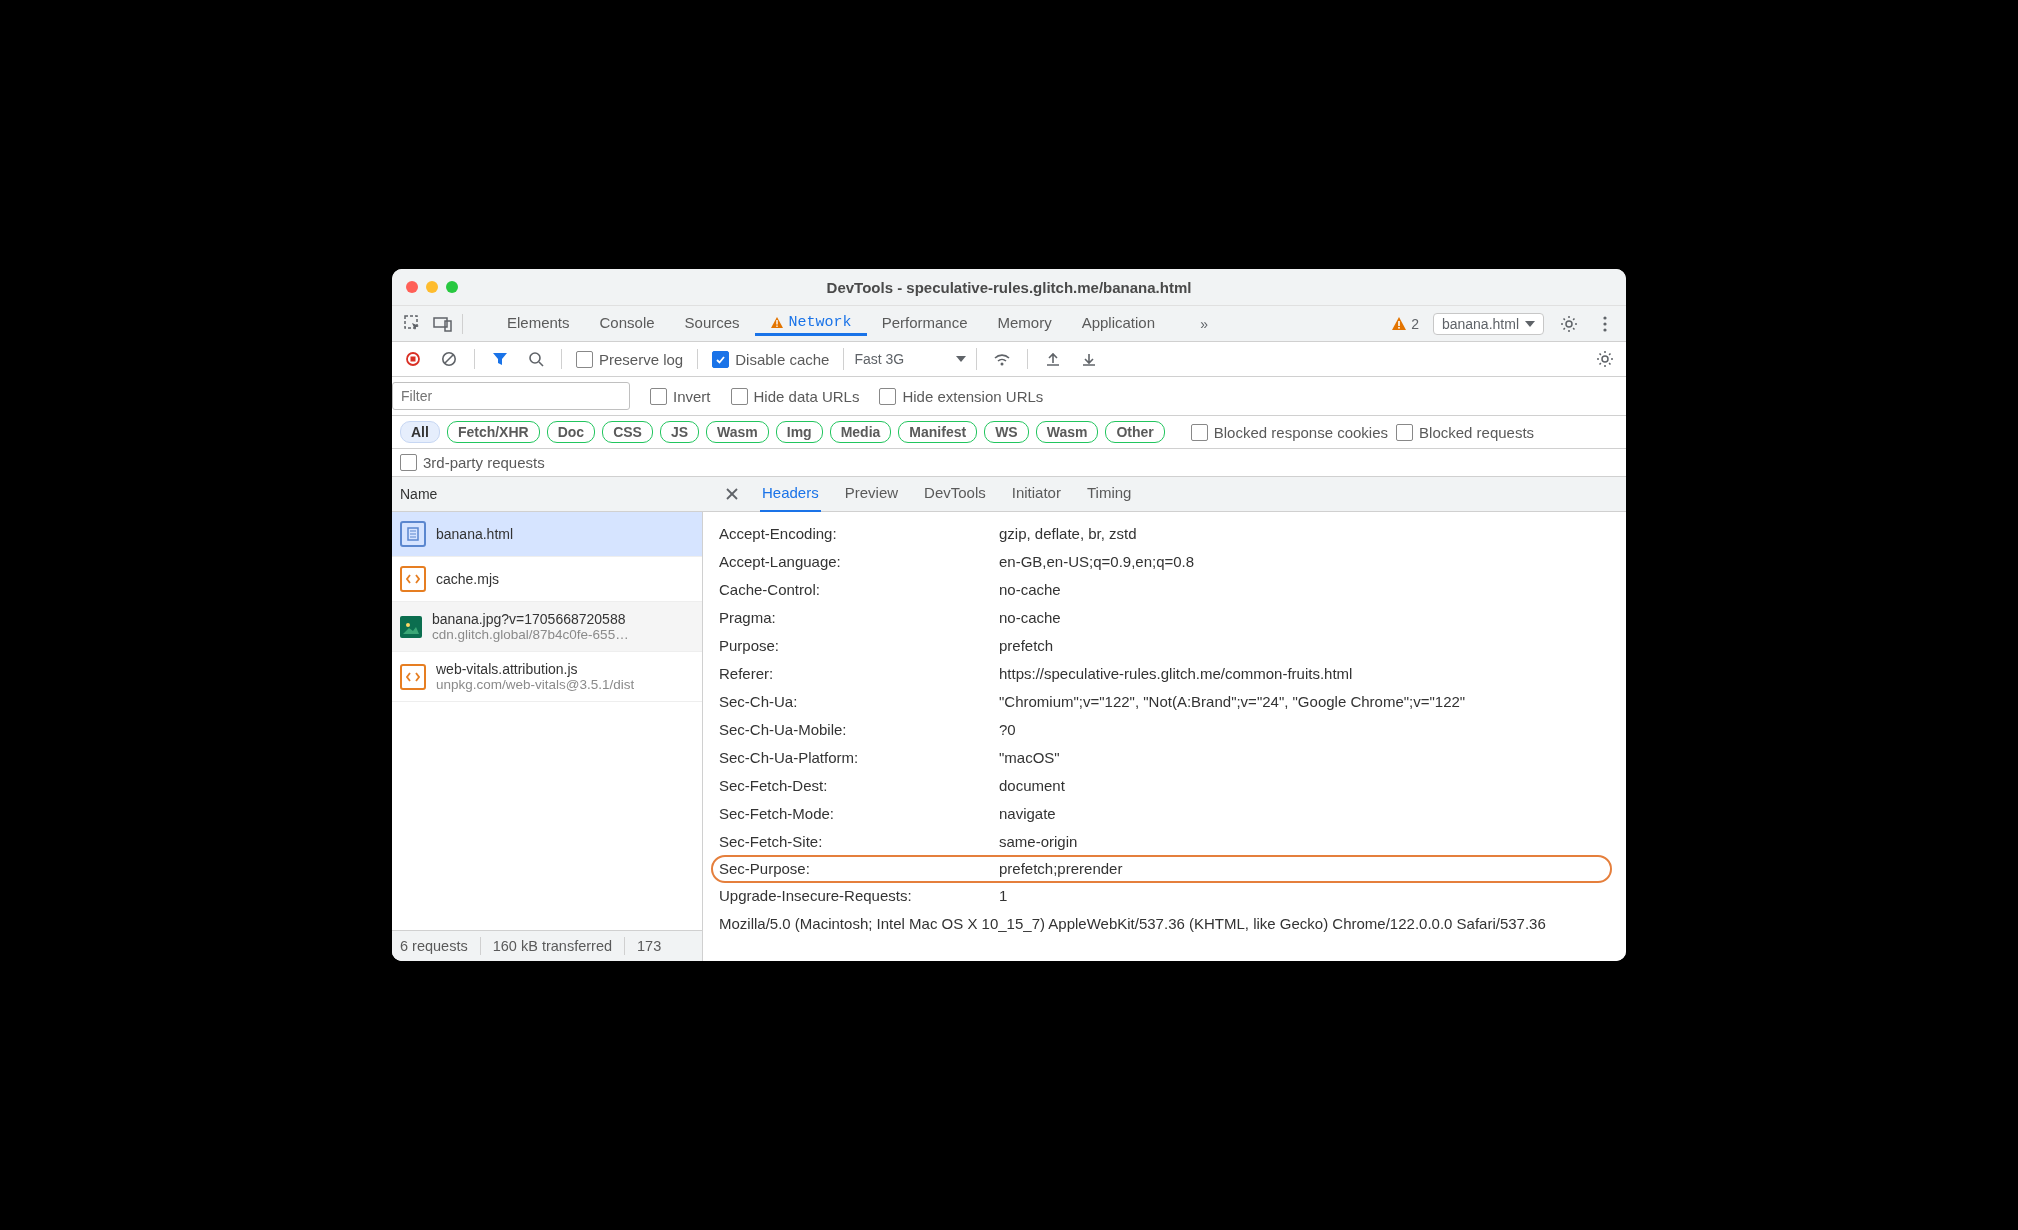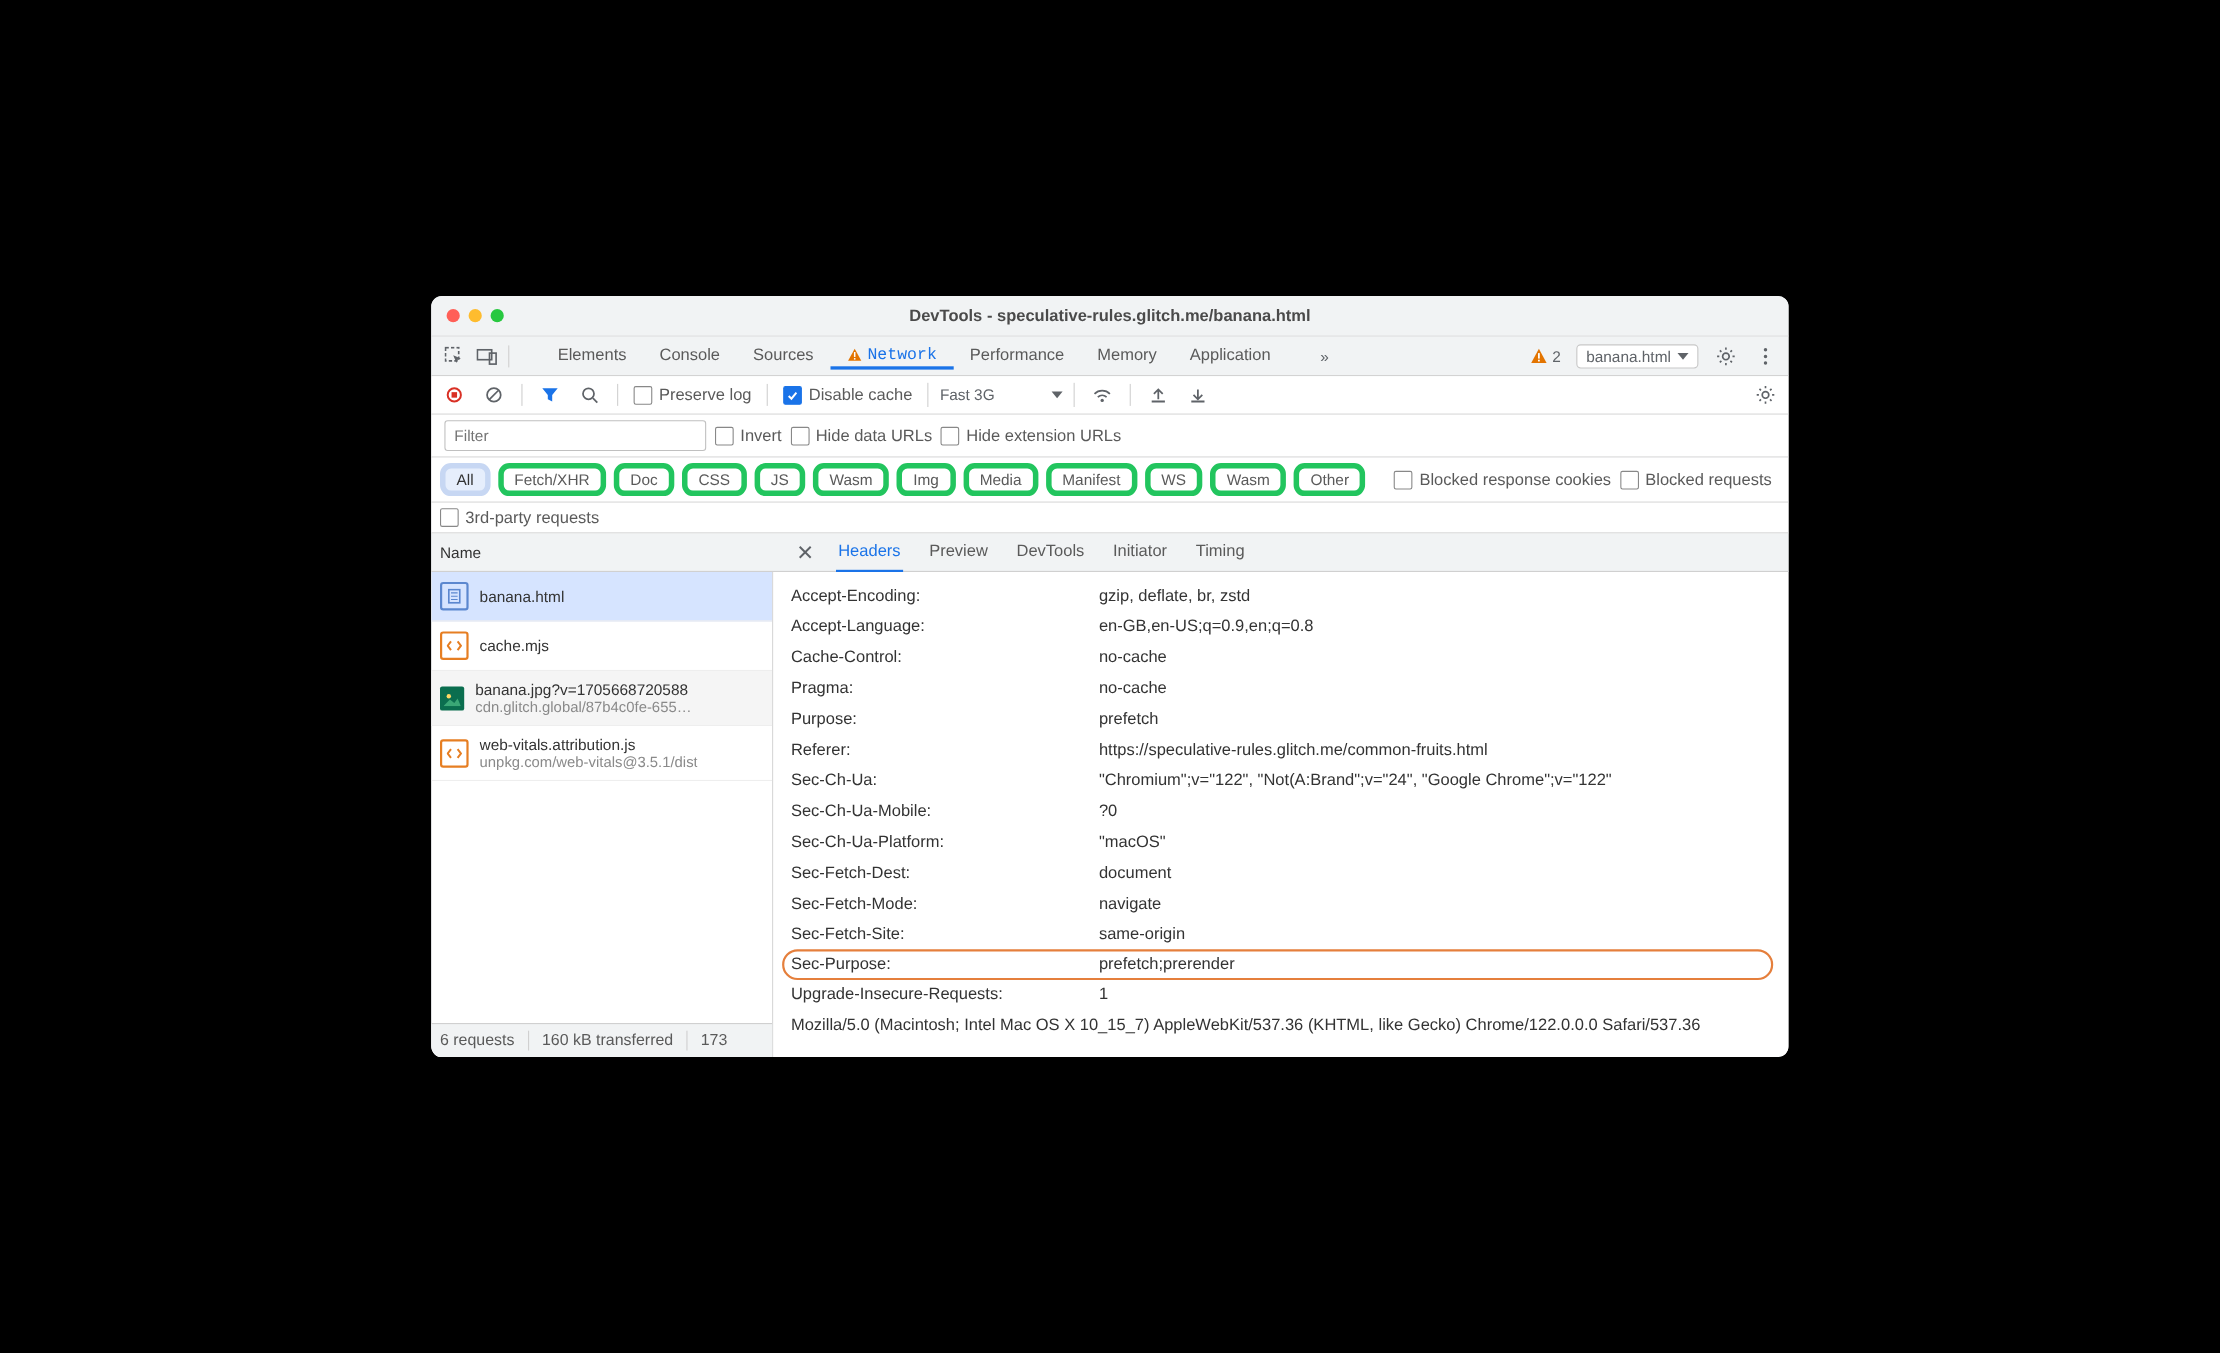--- a/index.html
+++ b/index.html
@@ -97,24 +97,24 @@
     display: flex;
     align-items: center;
     padding: 0 10px;
     gap: 14px;
     background: #ffffff;
     border-bottom: 1px solid #d0d0d0;
     color: #5f6368;
   }
   .sep-v { width:1px; height:20px; background:#d0d0d0; }
   .filter-row {
-    padding: 5px 12px;
-    display: flex;
-    align-items: center;
-    gap: 8px;
+    padding: 5px 0;
+    display: flex;
+    align-items: center;
+    gap: 20px;
     background: #fff;
     border-bottom: 1px solid #d0d0d0;
     color: #5a5a5a;
     font-size: 15px;
   }
   .filter-input {
     width: 220px;
     height: 24px;
     border: 1px solid #c0c0c0;
     border-radius: 3px;
@@ -125,27 +125,28 @@
   .chips-row {
     padding: 5px 8px;
     display: flex;
     align-items: center;
     gap: 8px;
     flex-wrap: wrap;
     background: #fff;
     border-bottom: 1px solid #d0d0d0;
   }
   .chip {
-    border: 5px solid #22c55e;
+    border: 1px solid #22c55e;
     border-radius: 10px;
     padding: 2px 10px;
     font-size: 14px;
     color: #5a5a5a;
     cursor: pointer;
     background: #fff;
+    font-weight: bold;
   }
   .chip.active {
     background: #e6eefc;
     border-color: #c7d7f3;
     color: #333;
   }
   .cb-wrap { display:flex; align-items:center; gap:6px; color:#5a5a5a; font-size:15px;}
   .cb {
     width:15px; height:15px; border:1.5px solid #888; border-radius:2px;
     display:inline-flex; align-items:center; justify-content:center;

